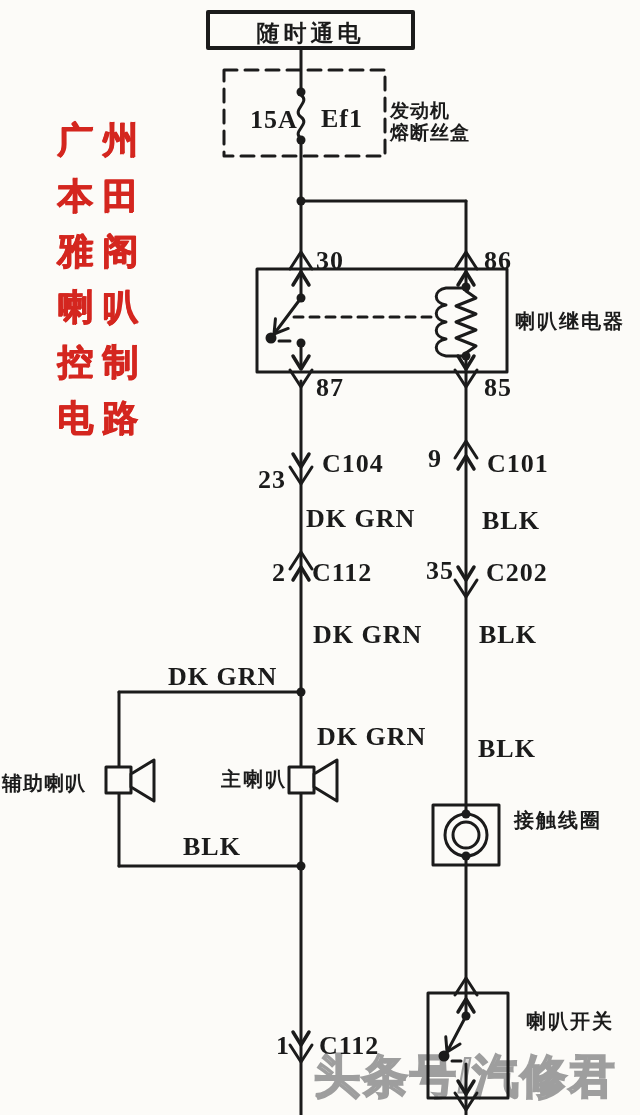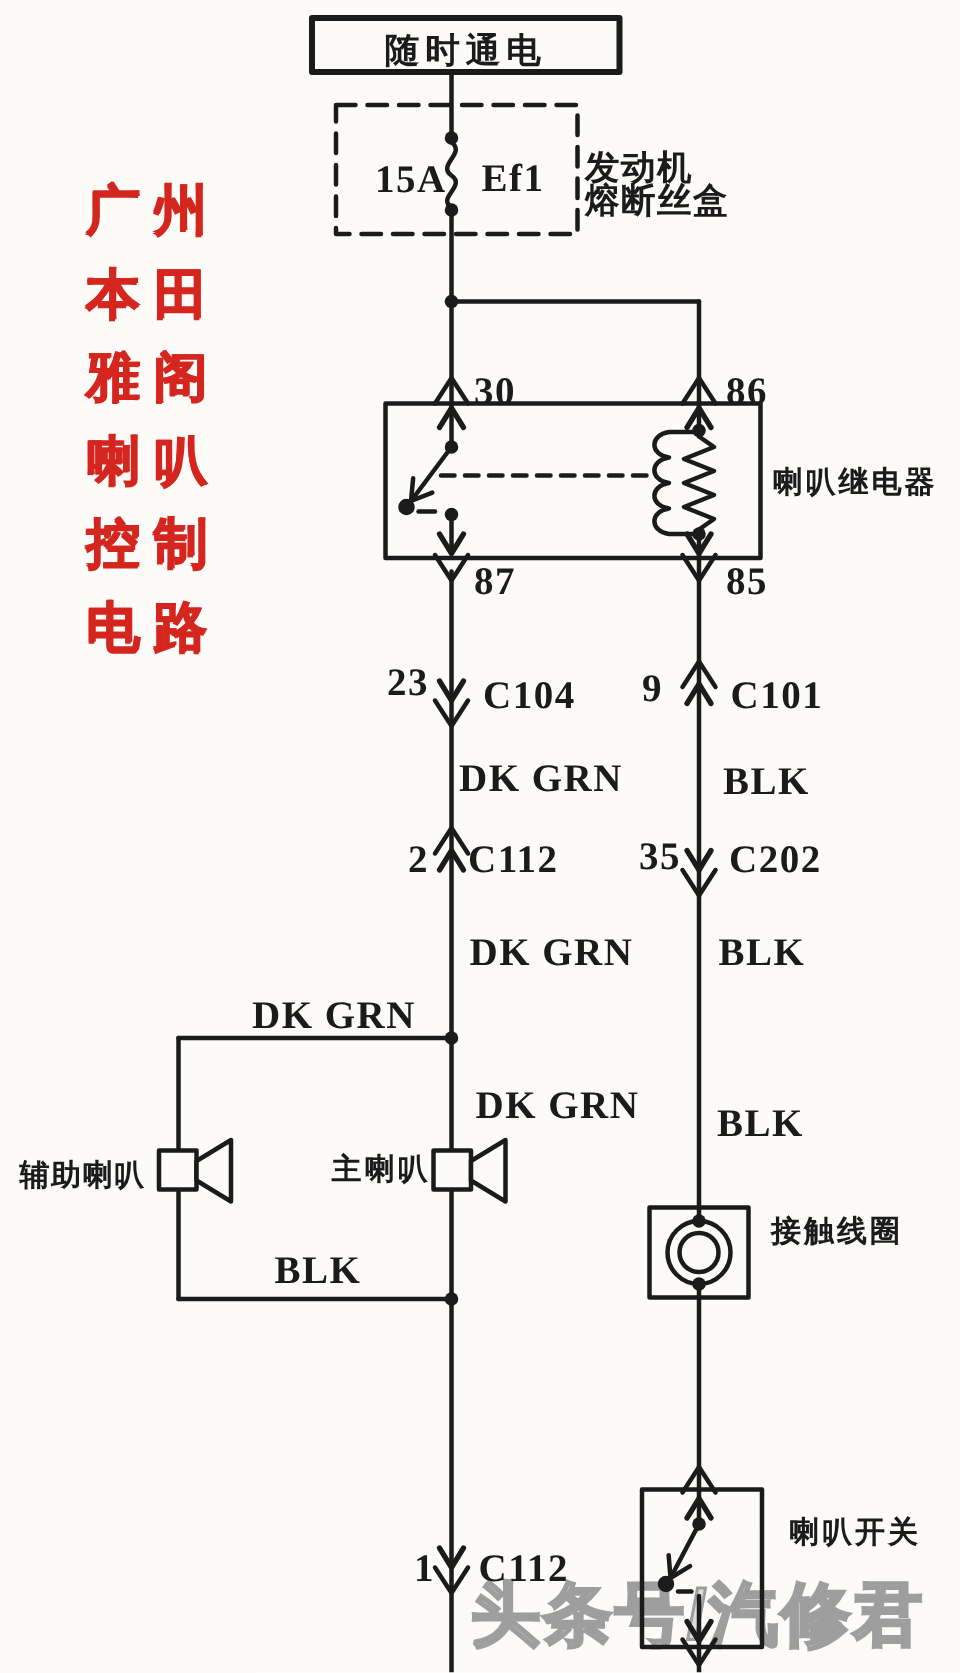--- a/index.html
+++ b/index.html
@@ -5,21 +5,21 @@
   html,body{margin:0;padding:0;}
   body{background:#ffffff;font-family:"Liberation Sans",sans-serif;}
   .canvas{position:relative;width:640px;height:1115px;background:#fcfbf8;overflow:hidden;}
   .layer{position:absolute;left:0;top:0;width:640px;height:1115px;}
   svg.diagram{z-index:2;}
   .labels{z-index:3;pointer-events:none;}
   .lab{position:absolute;color:#1b1b1b;white-space:nowrap;}
   .lat{font-family:"Liberation Serif",serif;font-weight:700;font-size:26px;letter-spacing:1px;}
   .cjk{font-family:"Liberation Sans","DejaVu Sans",sans-serif;font-weight:700;font-size:20px;letter-spacing:2px;}
   .power-label{font-size:23px;letter-spacing:4px;text-align:center;width:205px;}
-  .fuse-note{font-size:23px;line-height:22px;letter-spacing:1px;}
+  .fuse-note{font-size:19px;line-height:22px;letter-spacing:1px;}
   .title-block{position:absolute;left:57px;top:112px;z-index:3;display:flex;flex-direction:column;}
   .title-row{font-family:"Liberation Sans","DejaVu Sans",sans-serif;font-weight:900;
              font-size:36px;line-height:55.5px;letter-spacing:9px;
              text-shadow:1px 0 0 currentColor,0 1px 0 currentColor;}
   .watermark{position:absolute;left:314px;top:1046px;z-index:1;
              font-family:"Liberation Sans",sans-serif;font-weight:700;font-size:46px;
              letter-spacing:2px;color:rgba(173,173,173,0.38);
              -webkit-text-stroke:2px #9e9e9e;white-space:nowrap;}
 </style>
 </head>
@@ -163,41 +163,41 @@
       <div>发动机</div>
       <div>熔断丝盒</div>
     </div>
 
     <div class="lab lat" style="left:316px;top:246px;">30</div>
     <div class="lab lat" style="left:484px;top:246px;">86</div>
     <div class="lab lat" style="left:316px;top:373px;">87</div>
     <div class="lab lat" style="left:484px;top:373px;">85</div>
     <div class="lab cjk" style="left:515px;top:308px;">喇叭继电器</div>
 
-    <div class="lab lat" style="left:258px;top:440px;text-align:center;">23</div>
+    <div class="lab lat" style="left:258px;top:465px;text-align:center;">23</div>
     <div class="lab lat" style="left:322px;top:449px;">C104</div>
     <div class="lab lat" style="left:428px;top:444px;">9</div>
     <div class="lab lat" style="left:487px;top:449px;">C101</div>
 
     <div class="lab lat" style="left:306px;top:504px;">DK GRN</div>
     <div class="lab lat" style="left:482px;top:506px;">BLK</div>
 
     <div class="lab lat" style="left:272px;top:558px;">2</div>
     <div class="lab lat" style="left:312px;top:558px;">C112</div>
     <div class="lab lat" style="left:426px;top:556px;">35</div>
     <div class="lab lat" style="left:486px;top:558px;">C202</div>
 
     <div class="lab lat" style="left:313px;top:620px;">DK GRN</div>
     <div class="lab lat" style="left:479px;top:620px;">BLK</div>
 
     <div class="lab lat" style="left:168px;top:662px;">DK GRN</div>
     <div class="lab lat" style="left:317px;top:722px;">DK GRN</div>
     <div class="lab lat" style="left:478px;top:734px;">BLK</div>
 
-    <div class="lab cjk" style="left:13px;top:770px;letter-spacing:1px;">辅助喇叭</div>
+    <div class="lab cjk" style="left:2px;top:770px;letter-spacing:1px;">辅助喇叭</div>
     <div class="lab cjk" style="left:221px;top:766px;">主喇叭</div>
 
     <div class="lab lat" style="left:183px;top:832px;">BLK</div>
 
     <div class="lab cjk" style="left:514px;top:807px;text-align:right;">接触线圈</div>
     <div class="lab cjk" style="left:526px;top:1008px;">喇叭开关</div>
 
     <div class="lab lat" style="left:276px;top:1031px;">1</div>
     <div class="lab lat" style="left:319px;top:1031px;">C112</div>
   </div>

